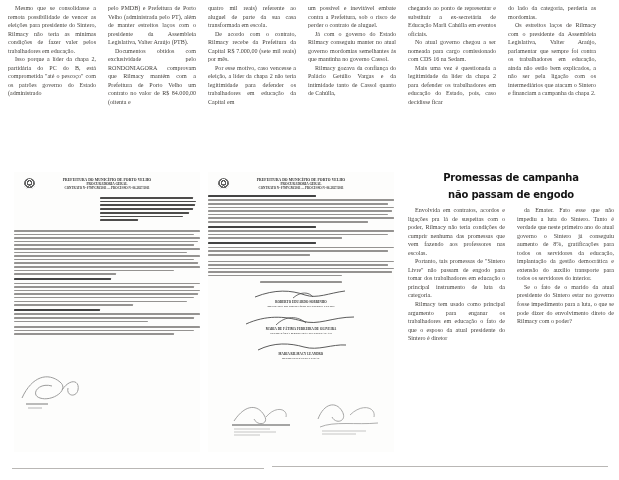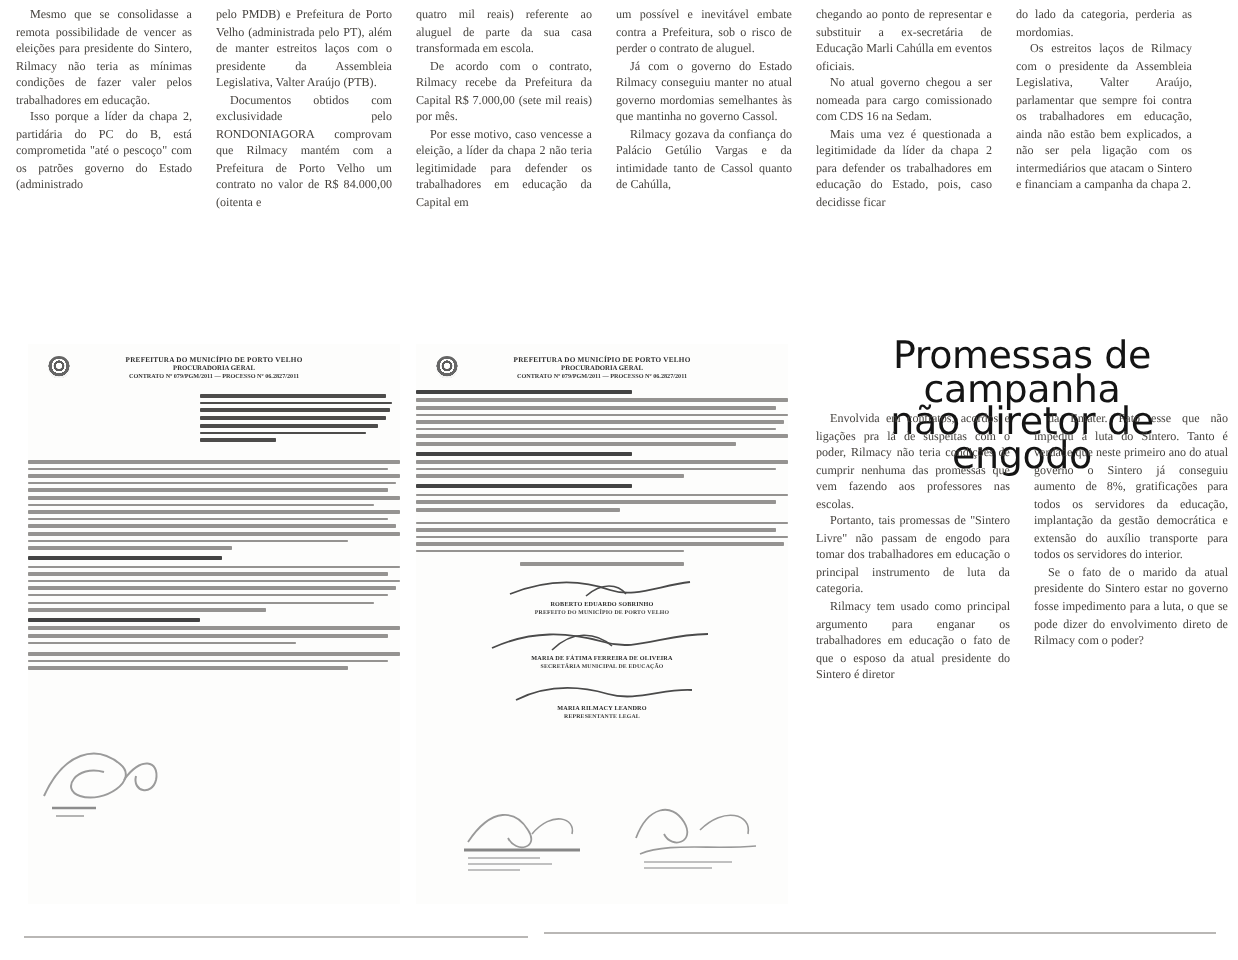--- a/index.html
+++ b/index.html
@@ -63,21 +63,21 @@
   .sigline{margin:5px auto 0;text-align:center;}
   .signame{font-size:3.1px;font-weight:700;color:#2a2a2a;letter-spacing:.1px;filter:blur(.25px);}
   .sigrole{font-size:2.9px;font-weight:700;color:#3b3b3b;letter-spacing:.1px;filter:blur(.28px);}
 
   .rule{position:absolute;background:#b9b7b5;height:1px;}
 
   
   .headline{
     position:absolute;left:408px;top:170px;width:206px;
     font-family:"DejaVu Sans", sans-serif;
-    font-weight:400;font-size:19px;line-height:16.6px;
+    font-weight:700;font-size:10px;line-height:16.6px;
     color:#141414;letter-spacing:-.2px;text-align:center;
   }
   .artcols{
     position:absolute;left:408px;top:206px;width:206px;height:266px;
     display:flex;
   }
   .acol{
     width:97px;margin-right:12px;
     font-size:6.05px;line-height:8.55px;
     text-align:justify;hyphens:auto;-webkit-hyphens:auto;
@@ -276,21 +276,21 @@
       <path d="M6 22 C12 6, 24 4, 30 14 C36 24, 24 28, 20 20" fill="none" stroke="#585858" stroke-width=".9"></path>
       <path d="M38 18 C50 6, 64 10, 62 20" fill="none" stroke="#585858" stroke-width=".8"></path>
       <path d="M8 30 C22 24, 44 28, 66 26" fill="none" stroke="#585858" stroke-width=".8"></path>
       <path d="M10 34 L54 34" stroke="#777" stroke-width=".7"></path>
       <path d="M10 37 L44 37" stroke="#777" stroke-width=".7"></path>
     </svg>
   </div>
 
   <div class="headline">
     <div>Promessas de campanha</div>
-    <div>não diretor de engodo</div>
+    <div>não passam de engodo</div>
   </div>
 
   <div class="artcols">
     <div class="acol">
       <p>Envolvida em contratos, acordos e ligações pra lá de suspeitas com o poder, Rilmacy não teria condições de cumprir nenhuma das promessas que vem fazendo aos professores nas escolas.</p>
       <p>Portanto, tais promessas de "Sintero Livre" não passam de engodo para tomar dos trabalhadores em educação o principal instrumento de luta da categoria.</p>
       <p>Rilmacy tem usado como principal argumento para enganar os trabalhadores em educação o fato de que o esposo da atual presidente do Sintero é diretor</p>
     </div>
     <div class="acol">
       <p class="noind">da Emater. Fato esse que não impediu a luta do Sintero. Tanto é verdade que neste primeiro ano do atual governo o Sintero já conseguiu aumento de 8%, gratificações para todos os servidores da educação, implantação da gestão democrática e extensão do auxílio transporte para todos os servidores do interior.</p>

